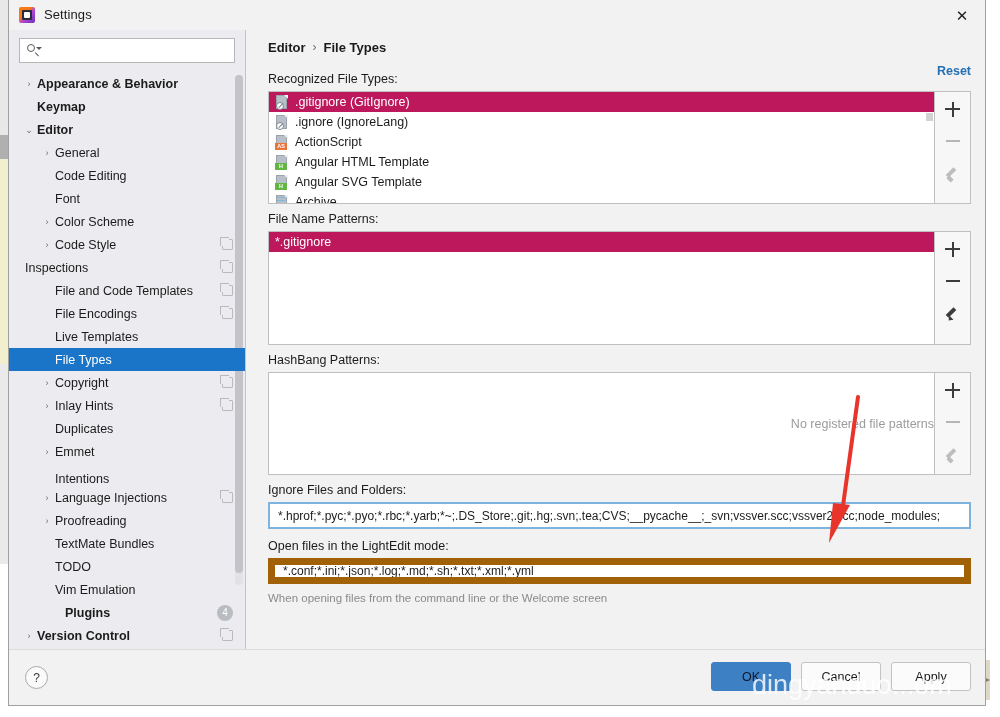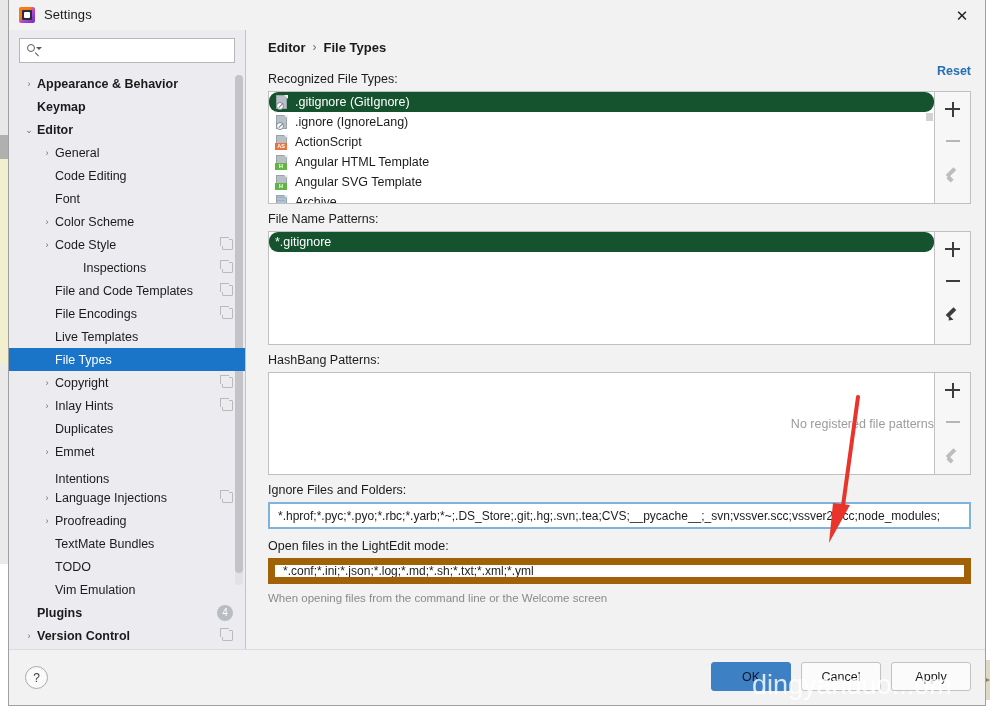--- a/index.html
+++ b/index.html
@@ -136,21 +136,21 @@
 
   .listrow { display:flex; align-items:stretch; }
   .listbox {
     flex:1; background:#ffffff; border:1px solid #c0c0c0; position:relative; min-width:0;
     overflow:hidden;
   }
   .list-item {
     height: 20px; display:flex; align-items:center; gap:6px;
     font-size:12.5px; color:#1b1b1b; padding-left:6px; white-space:nowrap;
   }
-  .list-item.sel { background:#14532d; color:#ffffff;border-radius:9px; }
+  .list-item.sel { background:#be185d; color:#ffffff; }
   .fi { width:14px;height:15px;position:relative;flex:0 0 auto;}
   .fi .page {
     position:absolute; left:1px; top:0; width:11px; height:14px;
     background:#b9bfc6; border:1px solid #9aa2ab;
   }
   .fi .fold { position:absolute; right:1px; top:0; width:0;height:0;
     border-left:4px solid transparent; border-top:4px solid #eef0f2;}
   .fi .tag {
     position:absolute; left:0px; bottom:0px; height:7px; min-width:12px;
     display:flex;align-items:center;justify-content:center;
@@ -296,21 +296,21 @@
             </div>
             <div class="tree-item" style="padding-left: 30px;">
               <span class="twisty">›</span>
               <span class="lbl">Color Scheme</span>
             </div>
             <div class="tree-item" style="padding-left: 30px;">
               <span class="twisty">›</span>
               <span class="lbl">Code Style</span>
               <span class="copy-badge"></span>
             </div>
-            <div class="tree-item" style="padding-left: 30px; gap: 28px;">
+            <div class="tree-item" style="">
               <span class="twisty"></span>
               <span class="lbl">Inspections</span>
               <span class="copy-badge"></span>
             </div>
             <div class="tree-item" style="padding-left: 30px;">
               <span class="twisty"></span>
               <span class="lbl">File and Code Templates</span>
               <span class="copy-badge"></span>
             </div>
             <div class="tree-item" style="padding-left: 30px;">
@@ -362,21 +362,21 @@
               <span class="lbl">TextMate Bundles</span>
             </div>
             <div class="tree-item" style="padding-left: 30px;">
               <span class="twisty"></span>
               <span class="lbl">TODO</span>
             </div>
             <div class="tree-item" style="padding-left: 30px;">
               <span class="twisty"></span>
               <span class="lbl">Vim Emulation</span>
             </div>
-            <div class="tree-item bold" style="padding-left: 12px;">
+            <div class="tree-item bold" style=" gap: 40px;">
               <span class="twisty"></span>
               <span class="lbl">Plugins</span>
               <span class="count-badge">4</span>
             </div>
             <div class="tree-item bold" style="padding-left: 12px;">
               <span class="twisty">›</span>
               <span class="lbl">Version Control</span>
               <span class="copy-badge"></span>
             </div>
           </div>

